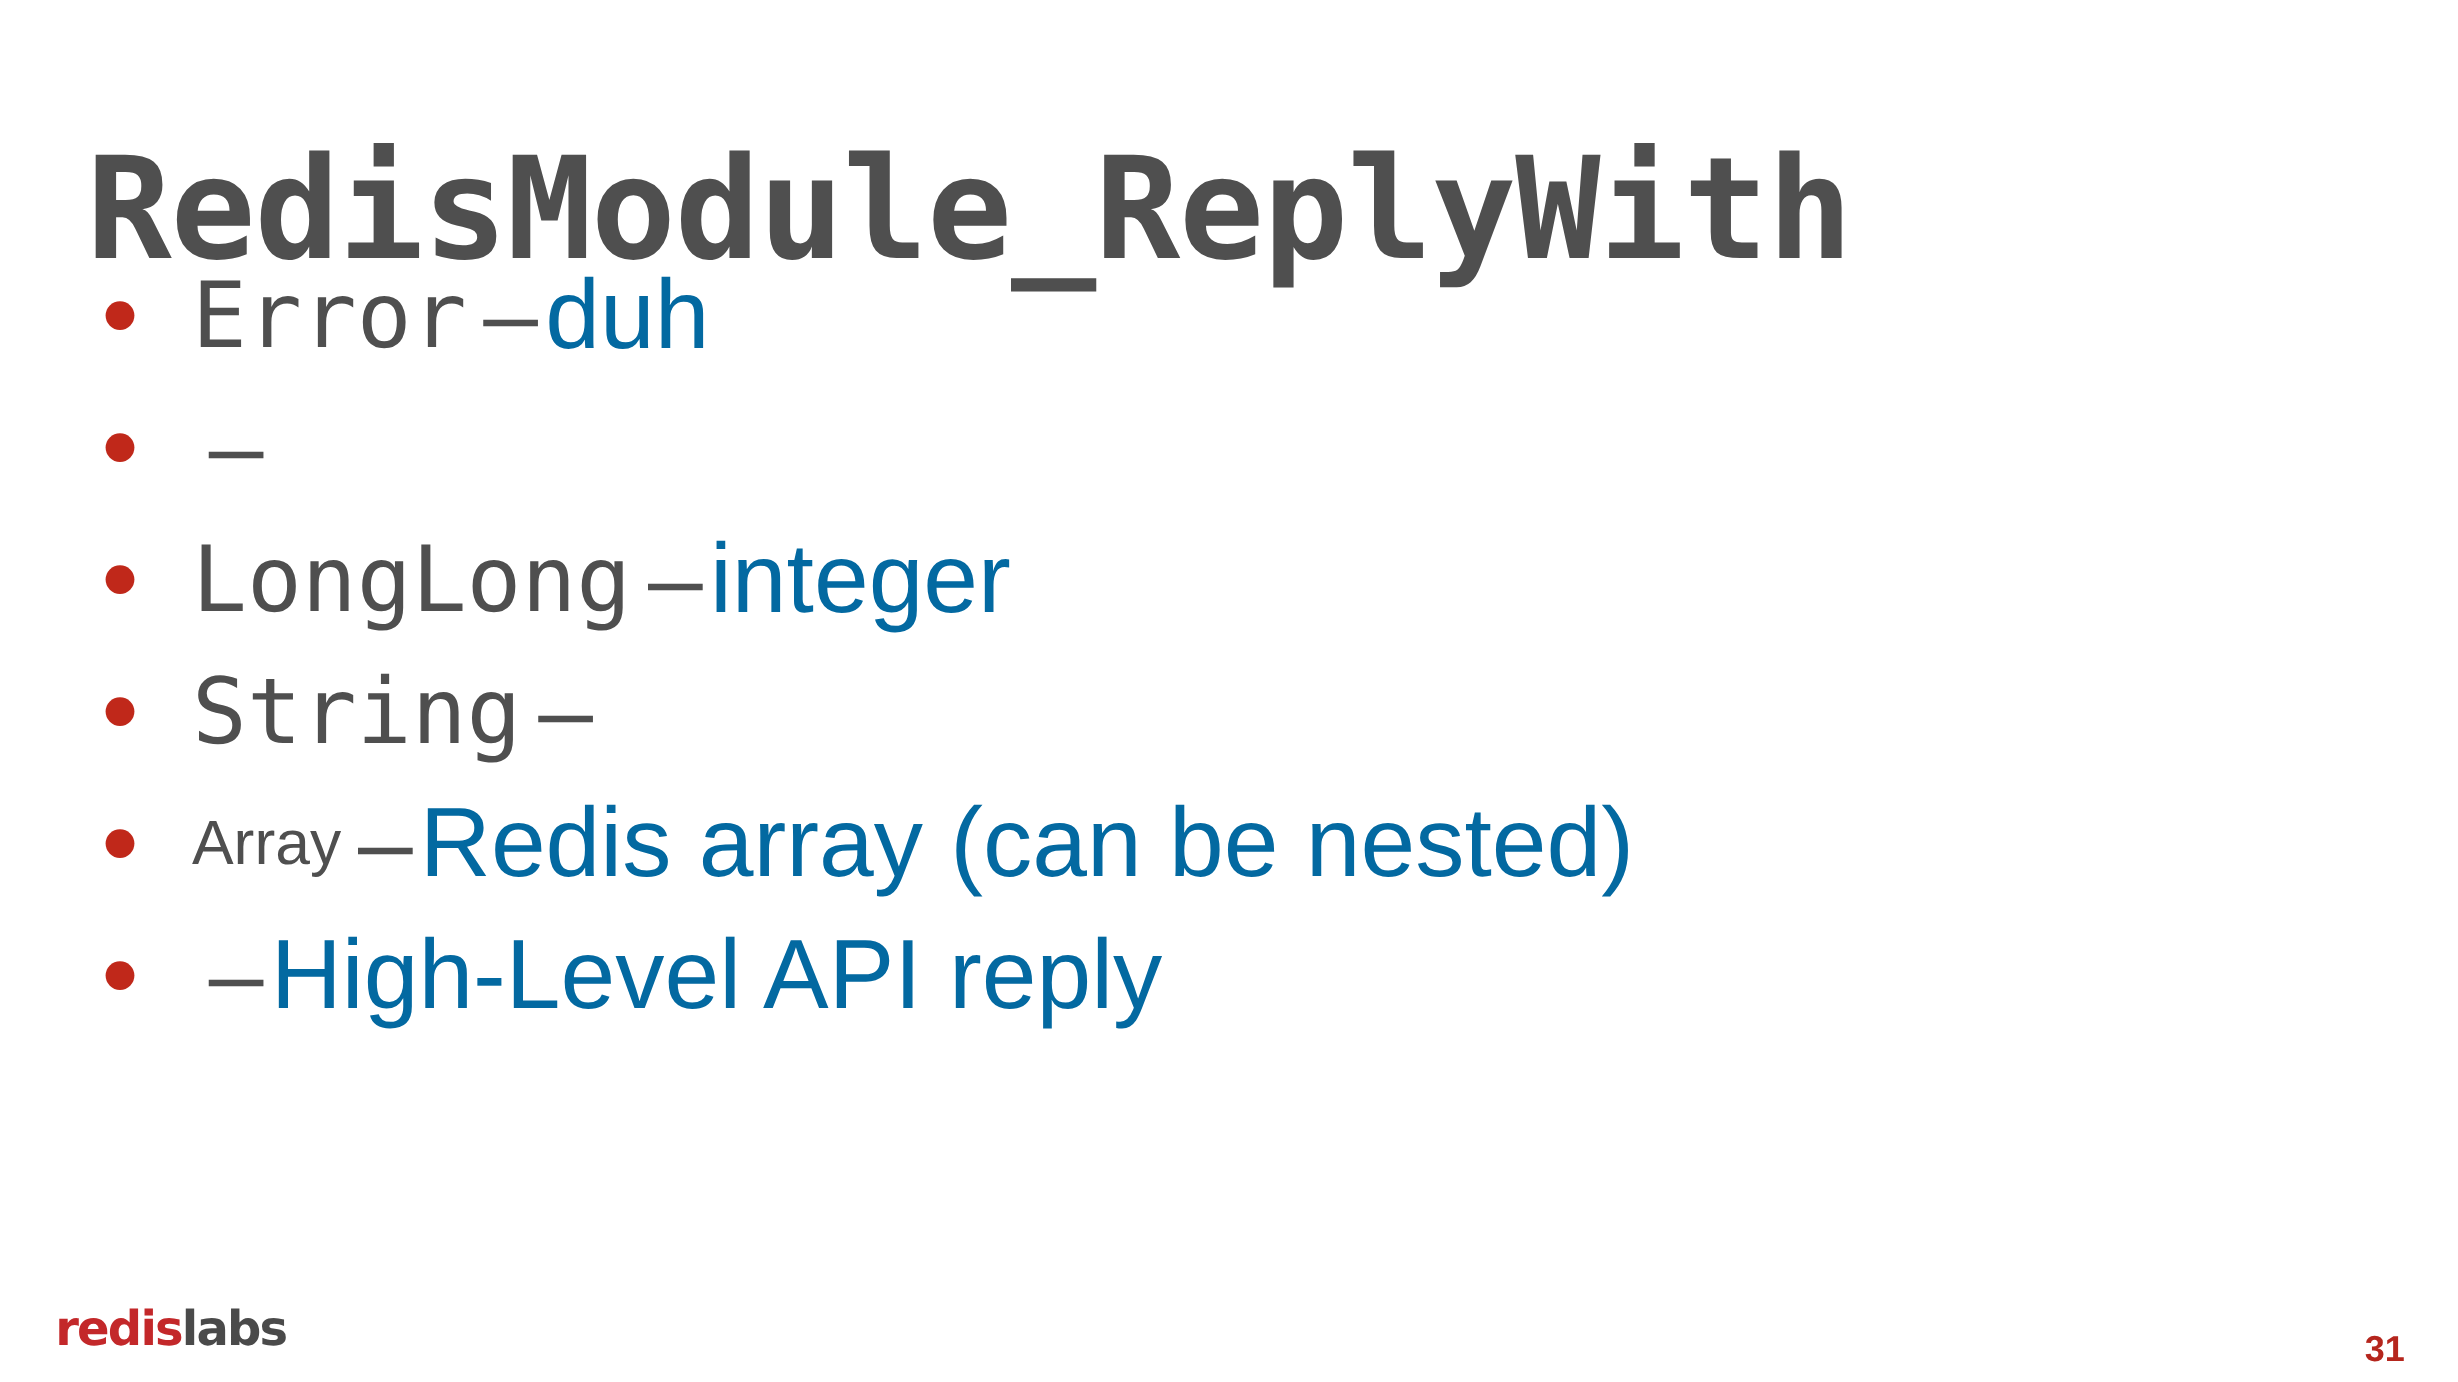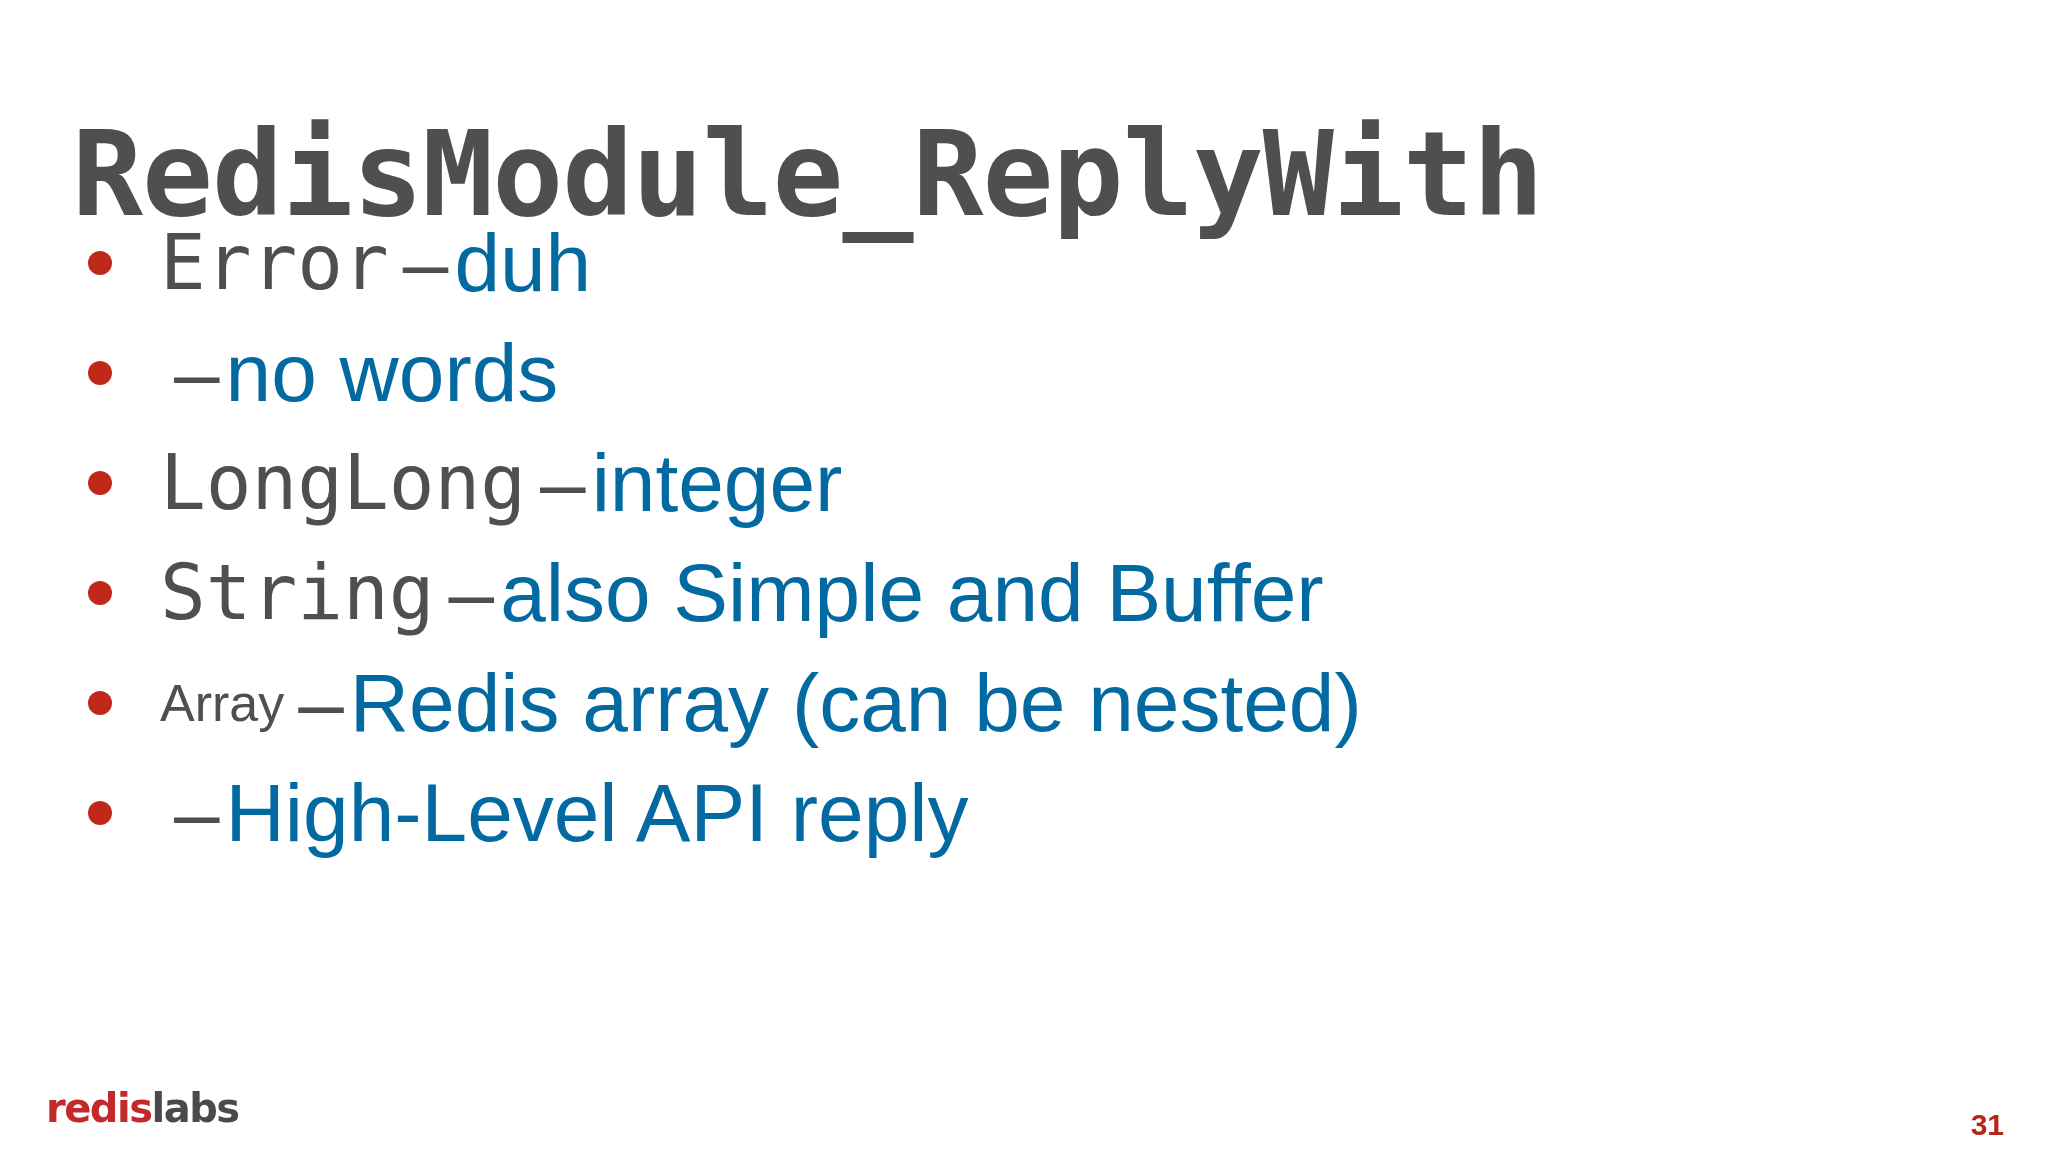--- a/index.html
+++ b/index.html
@@ -125,33 +125,31 @@
   <ul id="bullet-list">
       <li class="bullet-row">
         <span class="bullet-dot"></span>
         <span class="b-term">Error</span>
         <span class="b-sep">–</span>
         <span class="b-desc">duh</span>
       </li>
       <li class="bullet-row">
         <span class="bullet-dot"></span>
         <span class="b-sep">–</span>
-        <span class="b-desc">no words</span>
       </li>
       <li class="bullet-row">
         <span class="bullet-dot"></span>
         <span class="b-term">LongLong</span>
         <span class="b-sep">–</span>
         <span class="b-desc">integer</span>
       </li>
       <li class="bullet-row">
         <span class="bullet-dot"></span>
         <span class="b-term">String</span>
         <span class="b-sep">–</span>
-        <span class="b-desc">also Simple and Buffer</span>
       </li>
       <li class="bullet-row">
         <span class="bullet-dot"></span>
         <span class="b-term prop">Array</span>
         <span class="b-sep">–</span>
         <span class="b-desc">Redis array (can be nested)</span>
       </li>
       <li class="bullet-row">
         <span class="bullet-dot"></span>
         <span class="b-sep">–</span>

